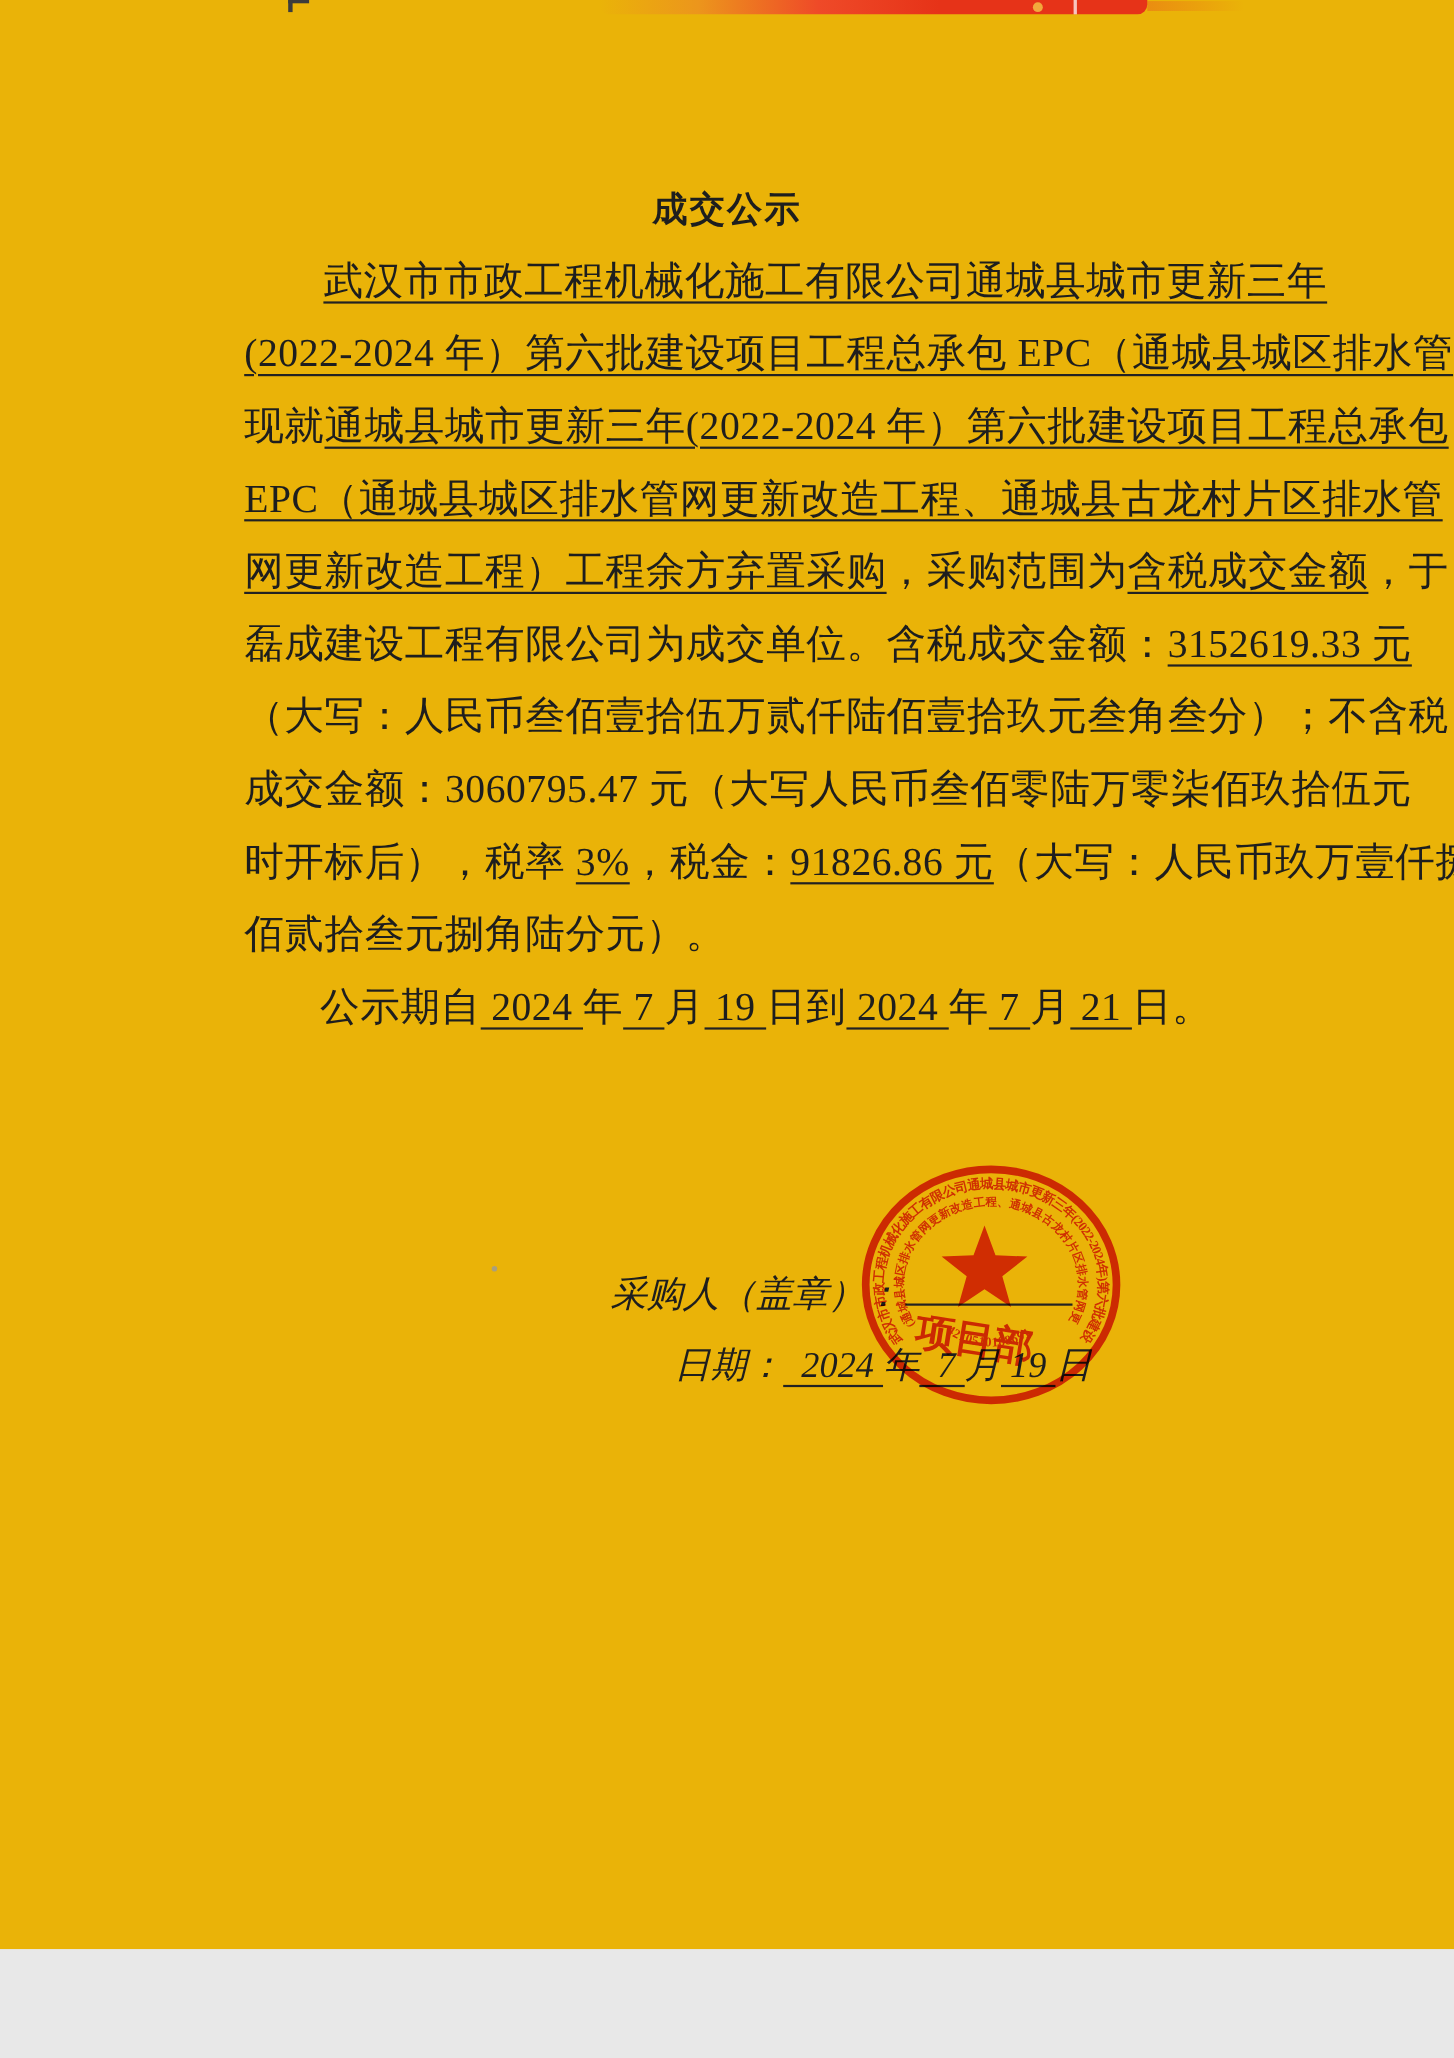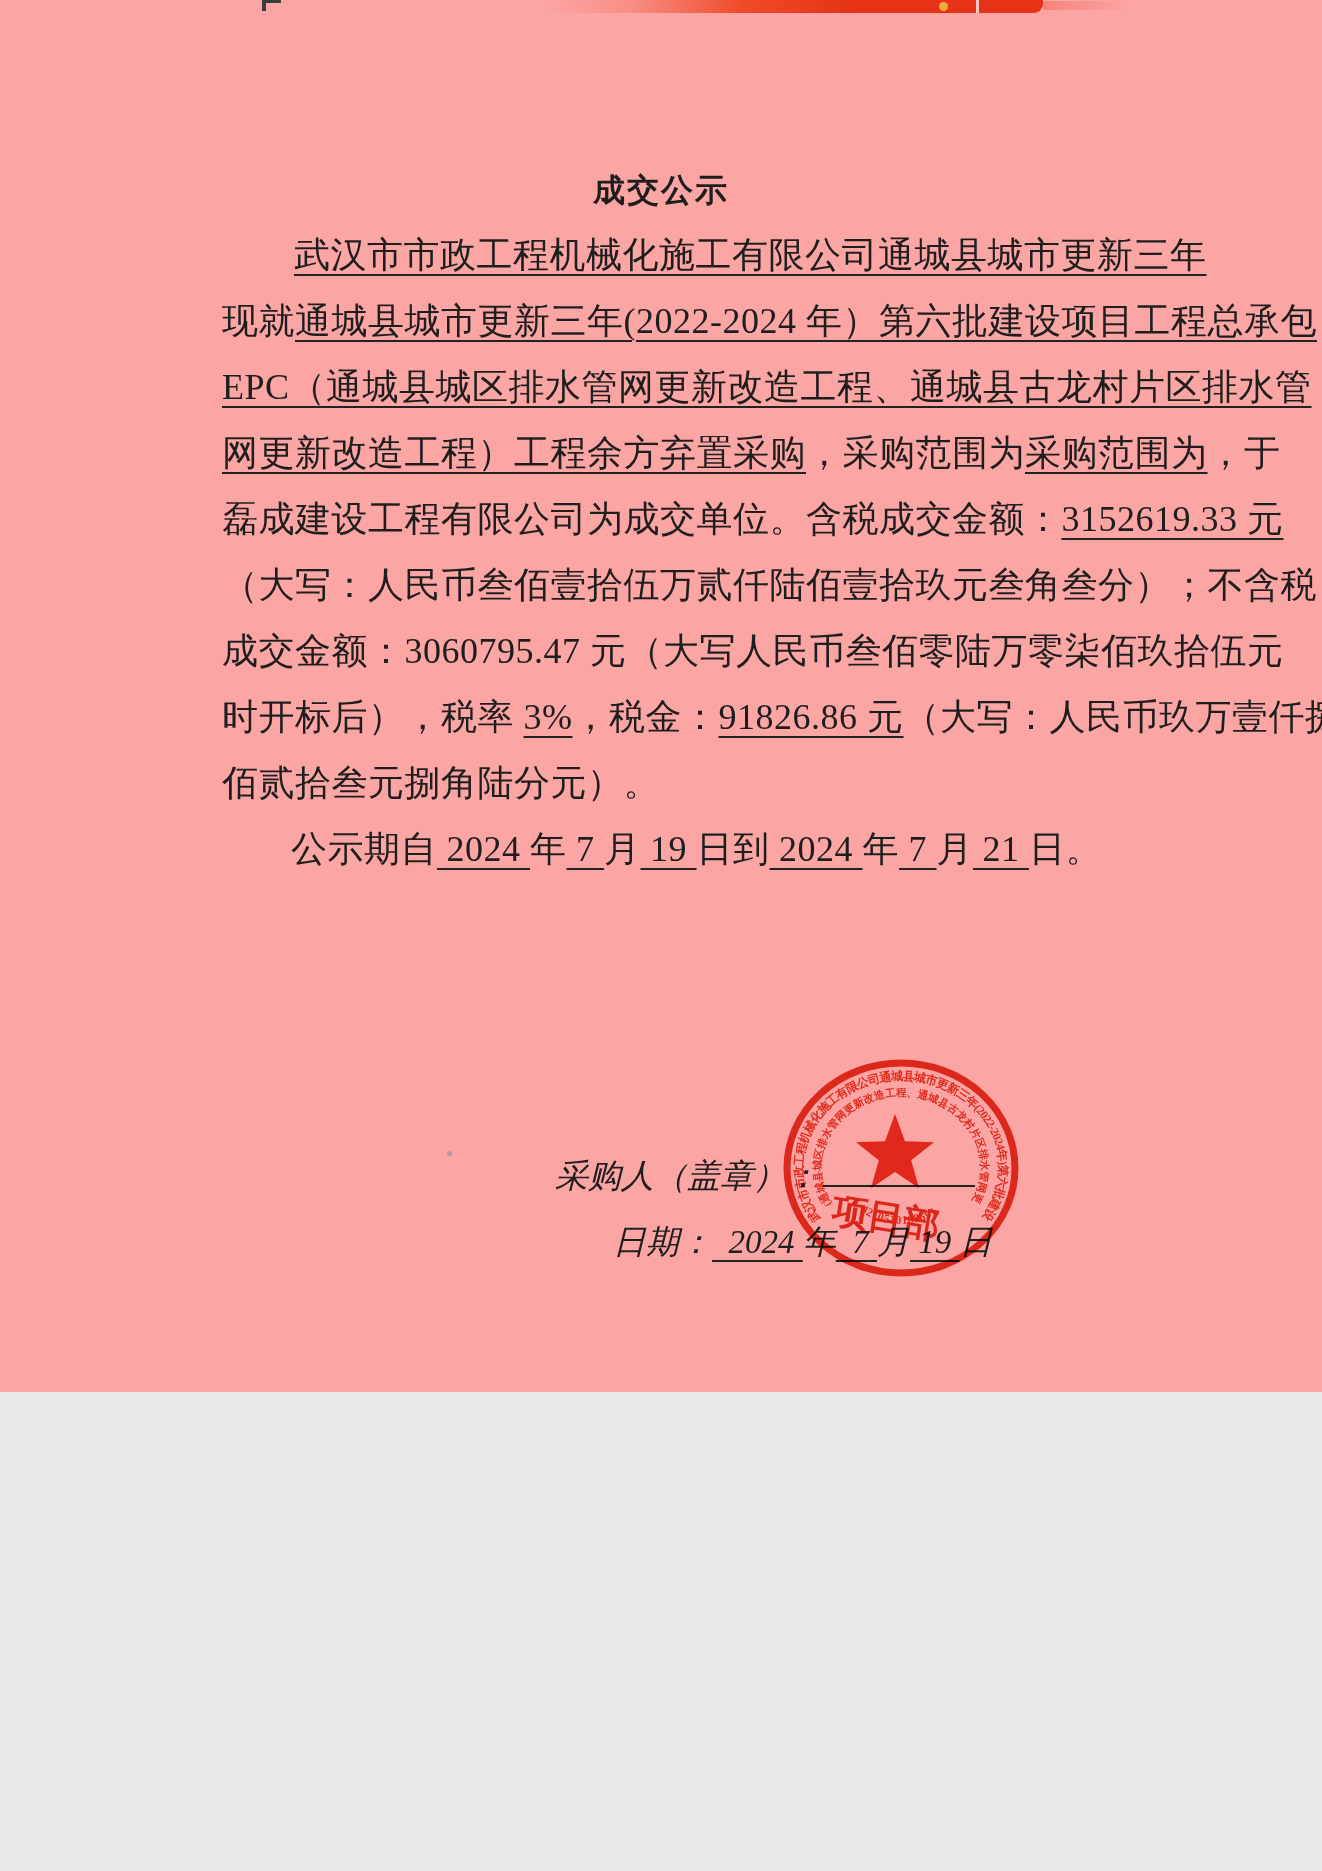--- a/index.html
+++ b/index.html
@@ -1,18 +1,18 @@
 <!DOCTYPE html>
 <html><head>
 <meta charset="utf-8">
 <style>
   html,body{margin:0;padding:0;background:#e8e8e8;}
   .page{
-    position:relative;width:1322px;height:1392px;margin:0 auto;
-    background:#fca5a5;overflow:hidden;
+    position:relative;width:1322px;height:1772px;margin:0 auto;
+    background:#eab308;overflow:hidden;
     font-family:"Liberation Serif","DejaVu Serif",serif;color:#1e1e1e;
   }
   
   .band{position:absolute;left:545px;top:0;width:498px;height:13px;border-radius:0 0 9px 9px;
     background:linear-gradient(90deg,rgba(240,85,55,0) 0%,rgba(240,95,65,.35) 18%,#ef4a28 40%,#e63318 62%,#e63318 100%);}
   .band-dot{position:absolute;left:939px;top:2px;width:9px;height:9px;border-radius:50%;background:#f2a93c;}
   .band-line{position:absolute;left:976px;top:0;width:3px;height:13px;background:rgba(255,255,255,.72);}
   .band-tail{position:absolute;left:1043px;top:1px;width:88px;height:9px;
     background:linear-gradient(90deg,rgba(235,60,35,.32),rgba(235,60,35,0));}
   .corner-mark{position:absolute;left:262px;top:0;width:15px;height:8px;
@@ -49,23 +49,24 @@
   <div class="band-dot"></div>
   <div class="band-line"></div>
   <div class="band-tail"></div>
   <div class="corner-mark"></div>
   <div class="stray-dot"></div>
 
   <h1 class="title">成交公示</h1>
 
   <div class="docbody">
       <div class="line" style="margin-left: 72px;"><span class="u">武汉市市政工程机械化施工有限公司通城县城市更新三年</span></div>
+      <div class="line"><span class="u">(2022-2024 年）第六批建设项目工程总承包 EPC（通城县城区排水管</span></div>
       <div class="line"><span>现就</span><span class="u">通城县城市更新三年(2022-2024 年）第六批建设项目工程总承包</span></div>
       <div class="line"><span class="u">EPC（通城县城区排水管网更新改造工程、通城县古龙村片区排水管</span></div>
-      <div class="line"><span class="u">网更新改造工程）工程余方弃置采购</span><span>，采购范围为</span><span class="u">采购范围为</span><span>，于</span></div>
+      <div class="line"><span class="u">网更新改造工程）工程余方弃置采购</span><span>，采购范围为</span><span class="u">含税成交金额</span><span>，于</span></div>
       <div class="line"><span>磊成建设工程有限公司为成交单位。含税成交金额：</span><span class="u">3152619.33 元</span></div>
       <div class="line"><span>（大写：人民币叁佰壹拾伍万贰仟陆佰壹拾玖元叁角叁分）；不含税</span></div>
       <div class="line"><span>成交金额：3060795.47 元（大写人民币叁佰零陆万零柒佰玖拾伍元</span></div>
       <div class="line"><span>时开标后），税率 </span><span class="u">3%</span><span>，税金：</span><span class="u">91826.86 元</span><span>（大写：人民币玖万壹仟捌</span></div>
       <div class="line"><span>佰贰拾叁元捌角陆分元）。</span></div>
       <div class="line" style="margin-left: 16px; text-align: right;"><span>公示期自</span><span class="u">&nbsp;2024&nbsp;</span><span>年</span><span class="u">&nbsp;7&nbsp;</span><span>月</span><span class="u">&nbsp;19&nbsp;</span><span>日到</span><span class="u">&nbsp;2024&nbsp;</span><span>年</span><span class="u">&nbsp;7&nbsp;</span><span>月</span><span class="u">&nbsp;21&nbsp;</span><span>日。</span></div>
     </div>
 
   <div class="sig sig-purchaser">
     <span>采购人（盖章）：</span><span class="blank"></span>

